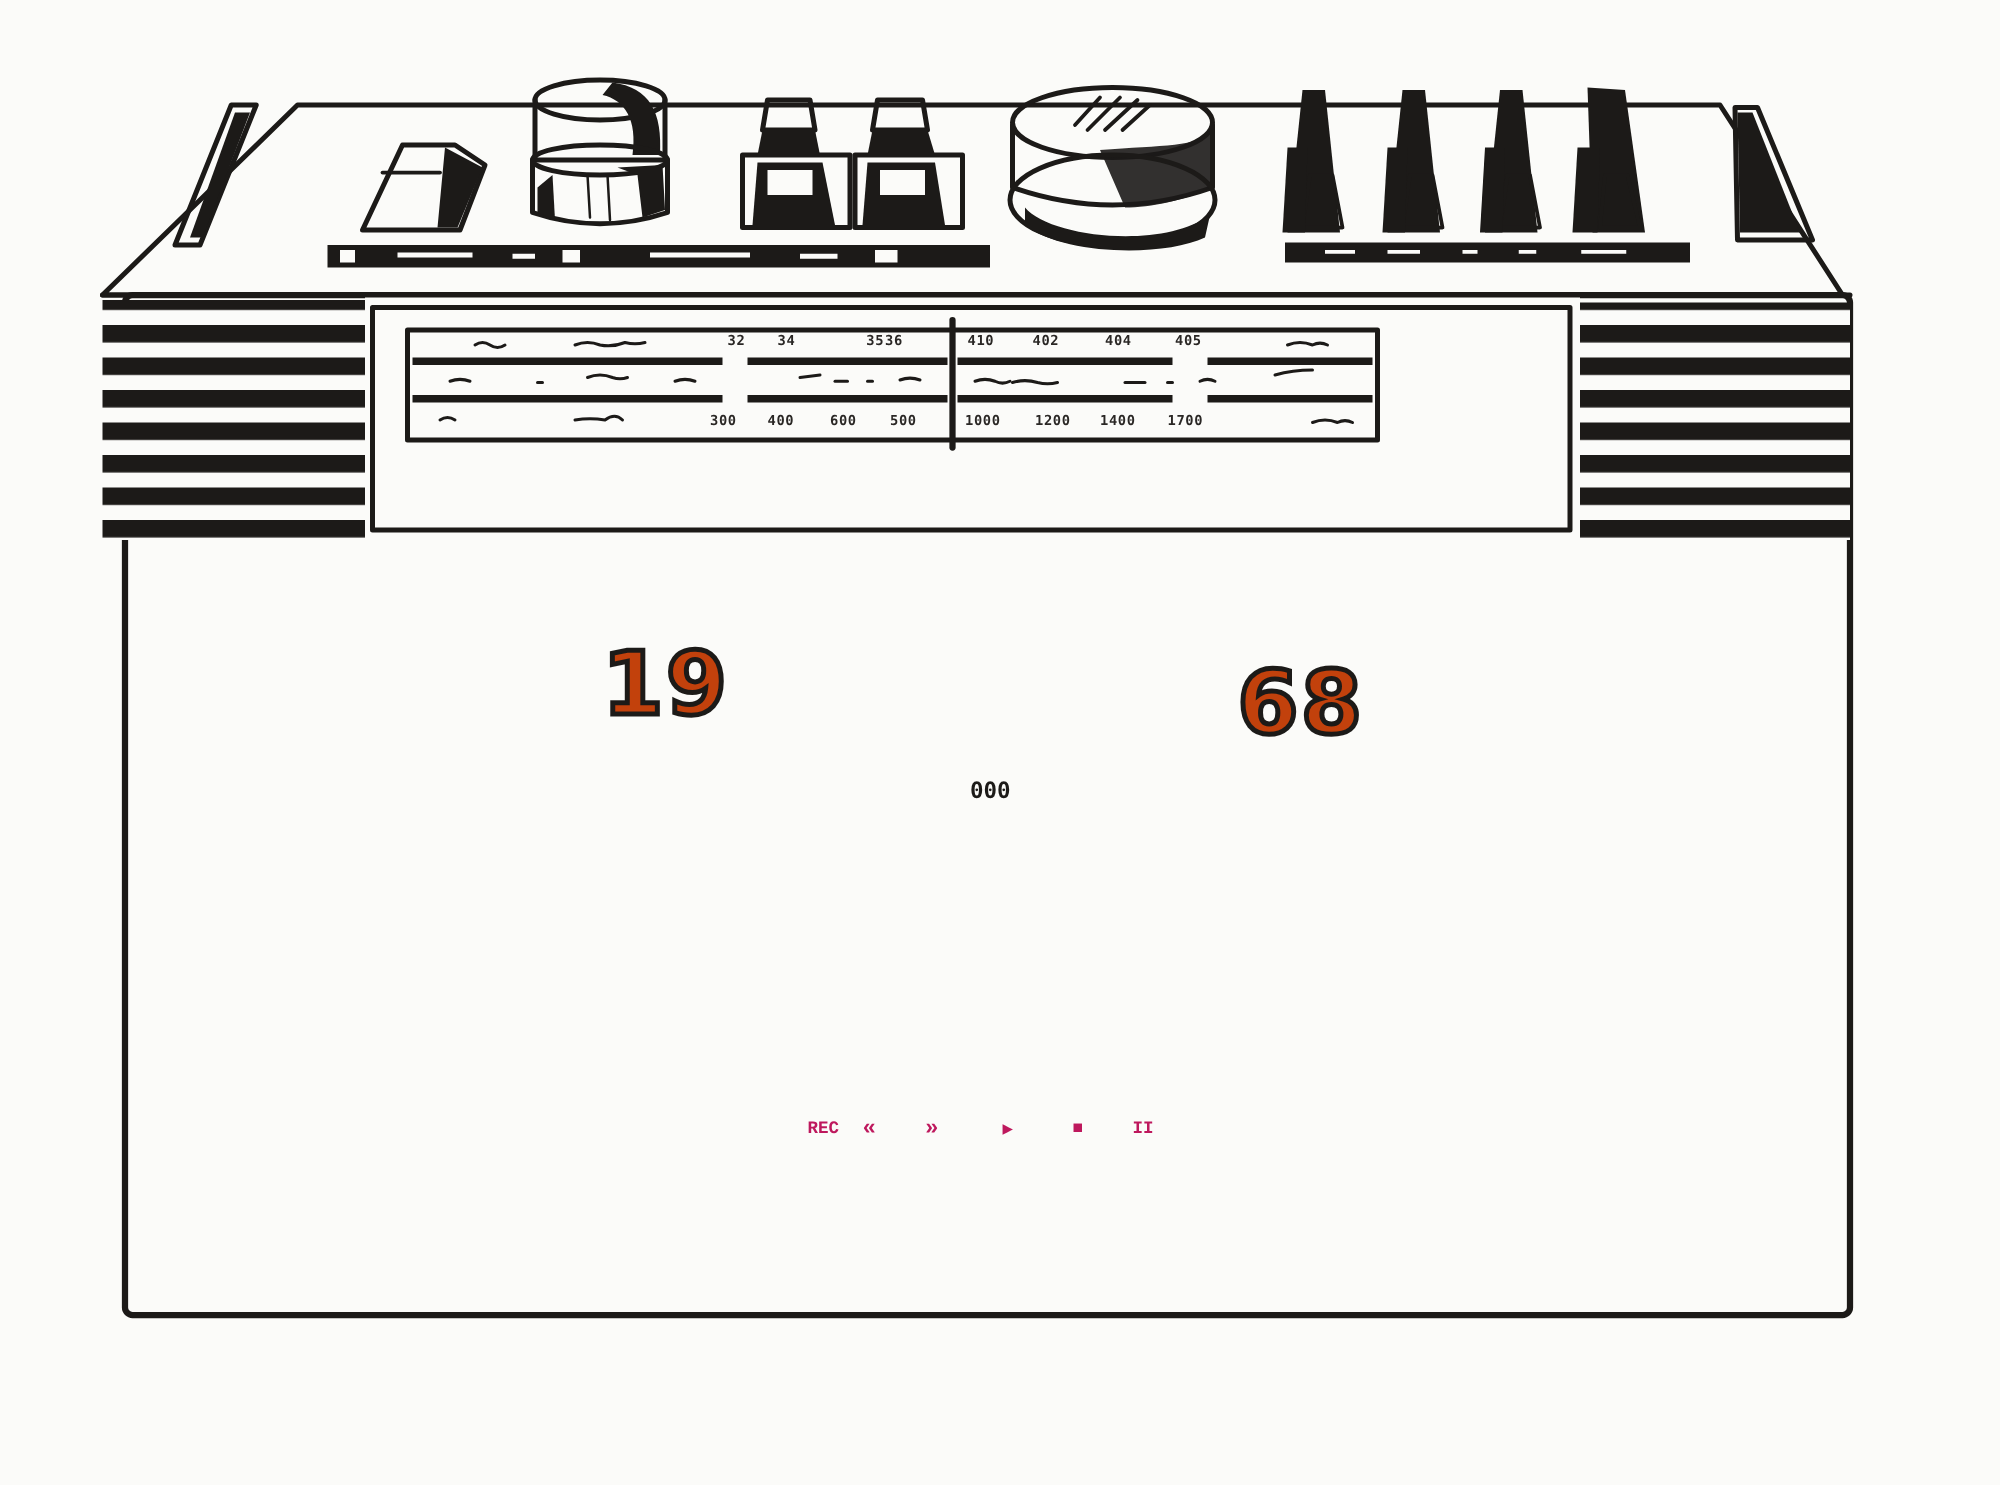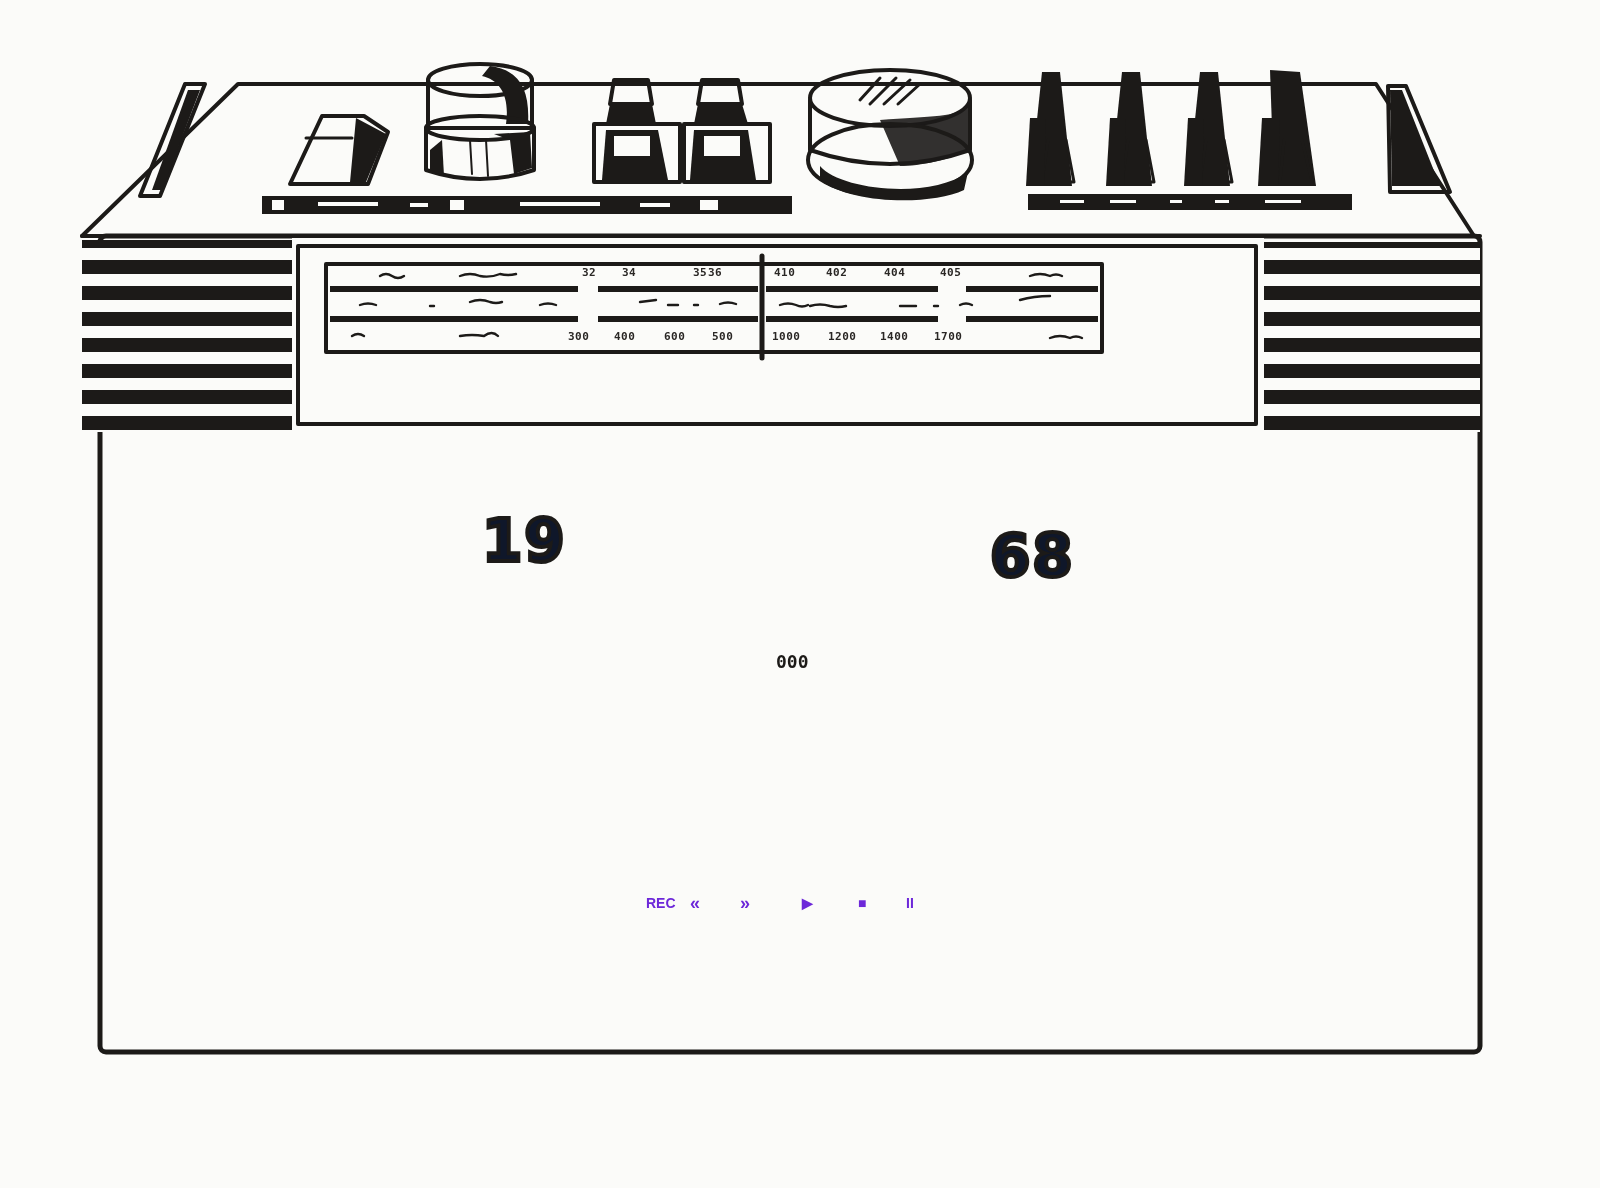--- a/index.html
+++ b/index.html
@@ -2,24 +2,24 @@
 <html><head>
 <meta charset="utf-8">
 <style>
   html, body { margin: 0; padding: 0; background: #fbfbf9; }
   body { width: 1600px; height: 1188px; overflow: hidden; position: relative; font-family: "DejaVu Sans", sans-serif; }
   #art { position: absolute; left: 0; top: 0; width: 1600px; height: 1188px; }
   .ink { stroke: #1c1a18; fill: none; stroke-linecap: round; stroke-linejoin: round; }
   .inkfill { fill: #1c1a18; }
   .paper { fill: #fbfbf9; }
   .dial-num { position: absolute; font-family: "DejaVu Sans Mono", monospace; font-size: 11px; color: #2a2725; font-weight: bold; letter-spacing: 0.5px; text-align: center; }
-  .year { position: absolute; font-family: "DejaVu Sans", sans-serif; font-weight: bold; font-size: 58px; color: #0f172a;
+  .year { position: absolute; font-family: "DejaVu Sans", sans-serif; font-weight: bold; font-size: 70px; color: #c2410c;
           -webkit-text-stroke: 4px #1c1a18; line-height: 1; letter-spacing: 2px; }
   .counter { position: absolute; font-family: "DejaVu Sans Mono", monospace; font-size: 18px; font-weight: bold; color: #1c1a18; }
-  .transport-lbl { position: absolute; font-family: Liberation Sans, sans-serif; font-weight: bold; font-size: 14px; color: #6d28d9; }
+  .transport-lbl { position: absolute; font-family: Liberation Mono, monospace; font-weight: bold; font-size: 14px; color: #be185d; }
 </style>
 </head>
 <body>
 
 
 
 <svg id="art" viewBox="0 0 1600 1188" xmlns="http://www.w3.org/2000/svg">
   <defs>
     <pattern id="mesh" width="9" height="9" patternUnits="userSpaceOnUse" patternTransform="rotate(-28)">
       <rect width="9" height="9" fill="#fbfbf9"></rect>
@@ -344,21 +344,21 @@
 <span class="dial-num" style="left:772px;top:330px">1000</span>
 <span class="dial-num" style="left:828px;top:330px">1200</span>
 <span class="dial-num" style="left:880px;top:330px">1400</span>
 <span class="dial-num" style="left:934px;top:330px">1700</span>
 
 
 <span class="year" style="left:482px;top:512px">19</span>
 <span class="year" style="left:990px;top:527px">68</span>
 
 
-<span class="counter" style="left:776px;top:651px">000</span>
+<span class="counter" style="left:776px;top:622px">000</span>
 
 
 <span class="transport-lbl" style="left:646px;top:895px">REC</span>
 <span class="transport-lbl" style="left:690px;top:893px;font-size:18px">«</span>
 <span class="transport-lbl" style="left:740px;top:893px;font-size:18px">»</span>
 <span class="transport-lbl" style="left:802px;top:895px">▶</span>
 <span class="transport-lbl" style="left:858px;top:895px">■</span>
 <span class="transport-lbl" style="left:906px;top:895px">II</span>
 
 

